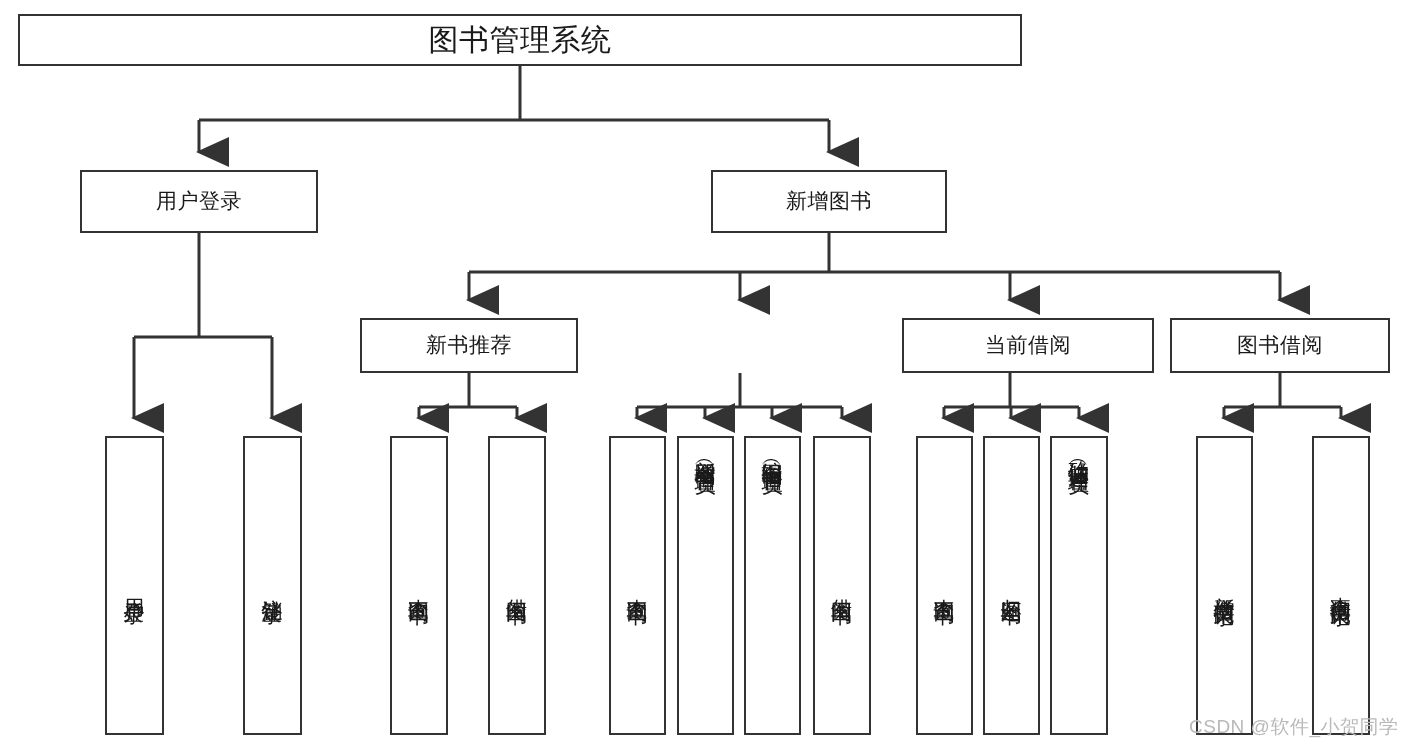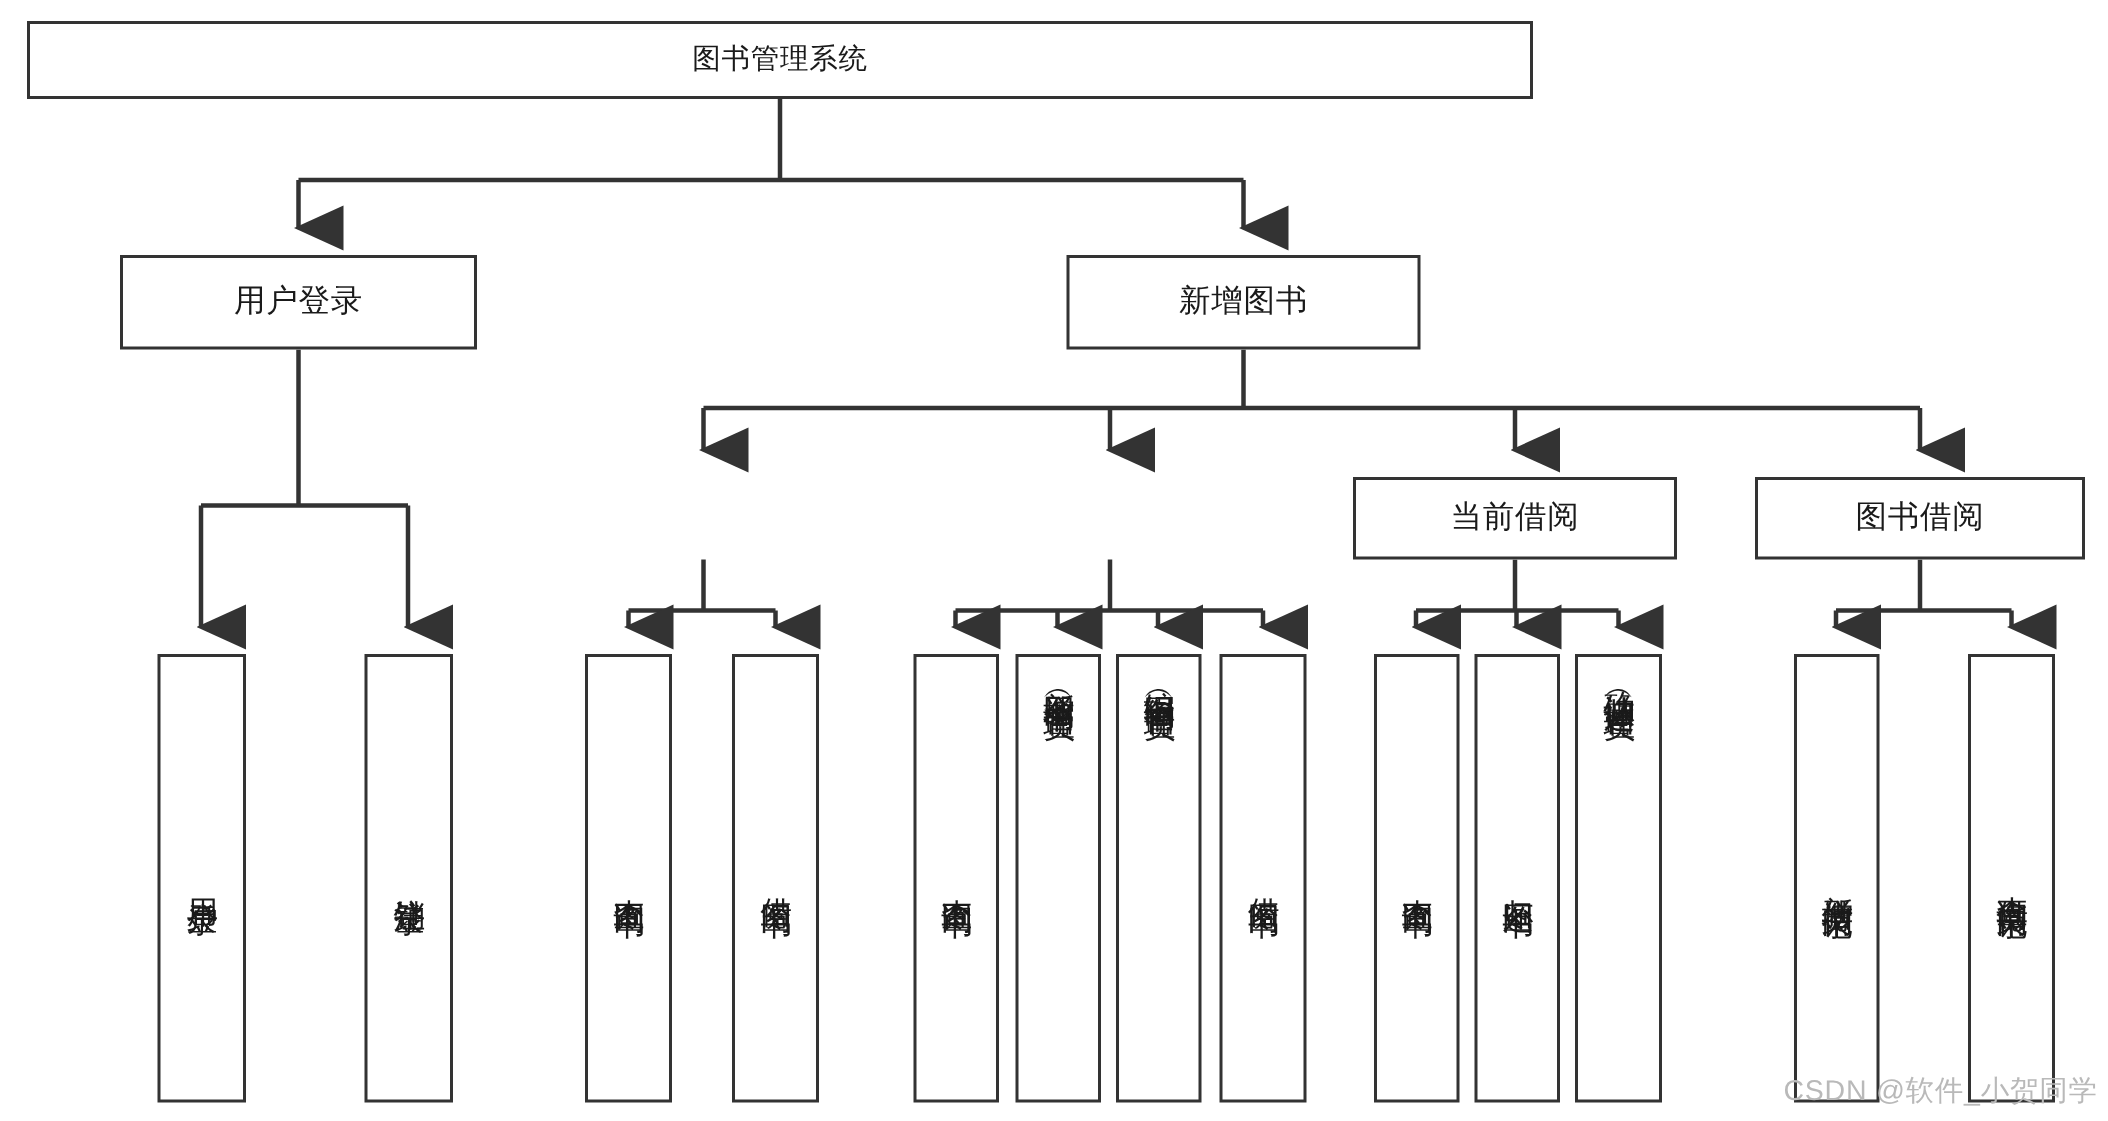--- a/index.html
+++ b/index.html
@@ -38,21 +38,21 @@
     color: #1a1a1a;
     line-height: 1.18;
     text-align: center;
     white-space: nowrap;
   }
   .node.horizontal .node-label {
     font-size: 21px;
     letter-spacing: 0.5px;
   }
   .node.root .node-label {
-    font-size: 19px;
+    font-size: 30px;
   }
   .node.vertical {
     align-items: flex-start;
     padding-top: 6px;
   }
   .node.vertical .node-label {
     writing-mode: vertical-rl;
     text-orientation: upright;
     font-size: 21px;
     letter-spacing: 2px;
@@ -143,23 +143,26 @@
   </div>
 
   <div class="node horizontal" style="left:80px; top:170px; width:238px; height:63px;">
     <span class="node-label">用户登录</span>
   </div>
 
   <div class="node horizontal" style="left:711px; top:170px; width:236px; height:63px;">
     <span class="node-label">新增图书</span>
   </div>
 
-
-
-  <div class="node horizontal" style="left:902px; top:318px; width:216px; height:55px;">
+  <div class="node horizontal" style="left:360px; top:318px; width:218px; height:55px;">
+    <span class="node-label">新书推荐</span>
+  </div>
+
+
+  <div class="node horizontal" style="left:902px; top:318px; width:252px; height:55px;font-family:Liberation Serif, serif;">
     <span class="node-label">当前借阅</span>
   </div>
 
   <div class="node horizontal" style="left:1170px; top:318px; width:220px; height:55px;">
     <span class="node-label">图书借阅</span>
   </div>
 
   <div class="node vertical centered" style="left:105px; top:436px; width:59px; height:299px;">
     <span class="node-label">用户登录</span>
   </div>

